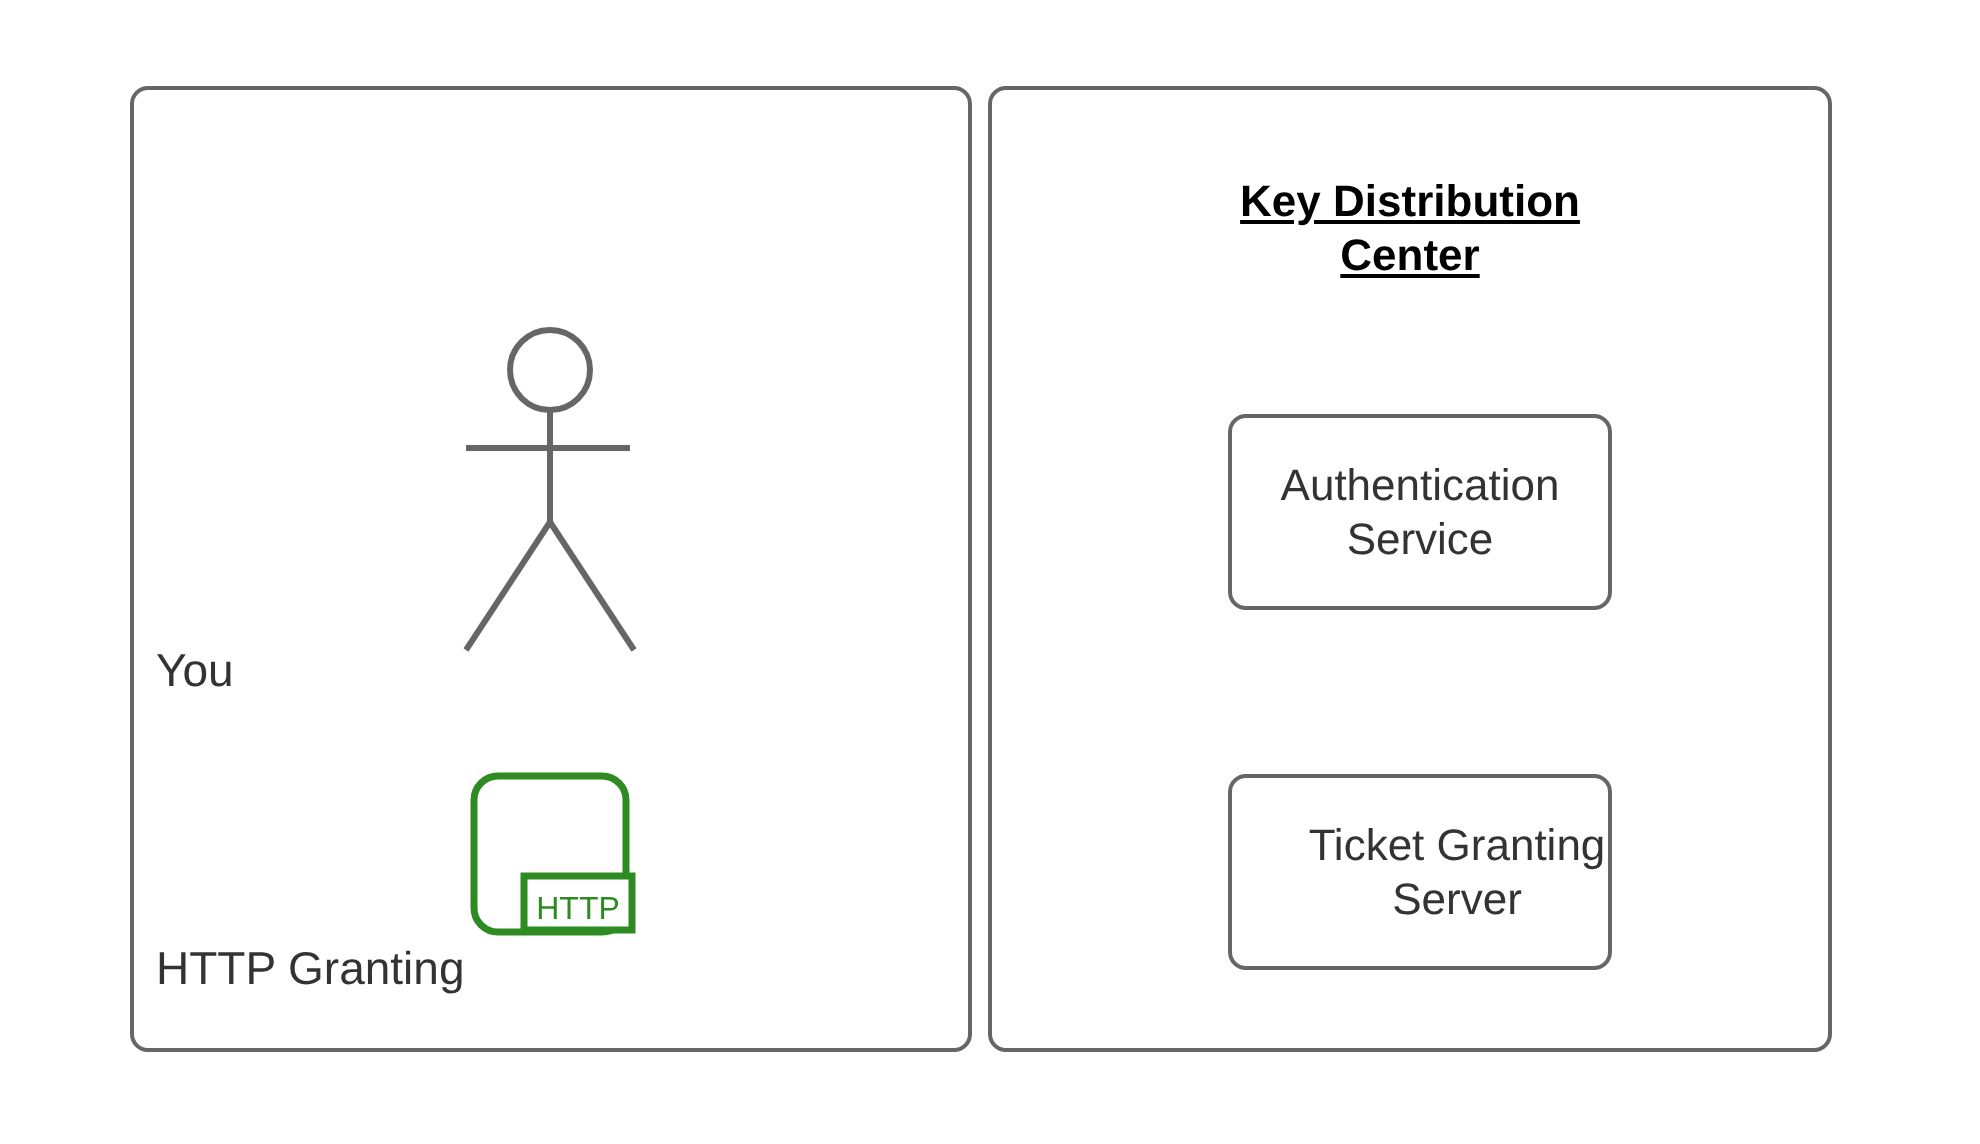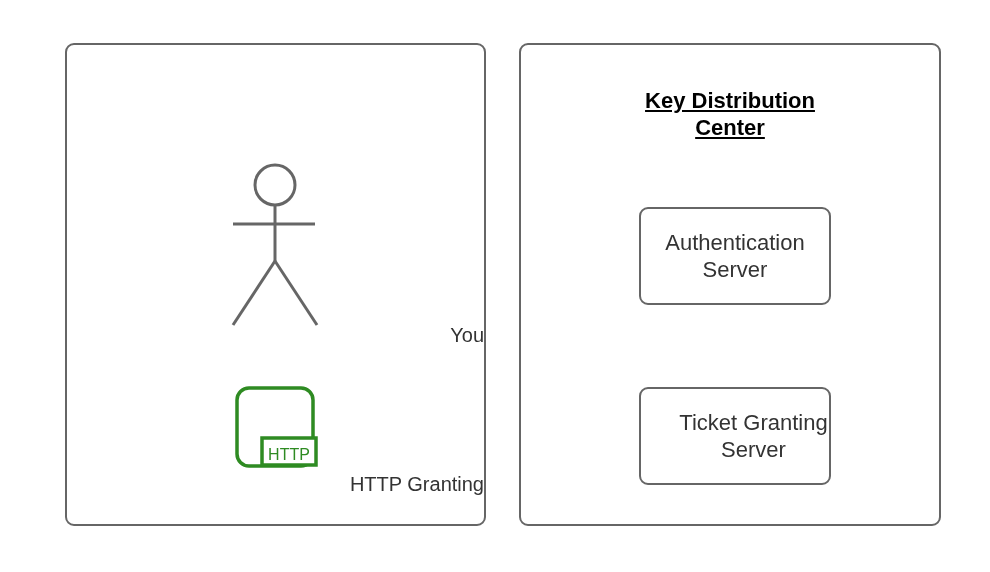--- a/index.html
+++ b/index.html
@@ -17,21 +17,21 @@
 
   .panel {
     position: absolute;
     top: 43px;
     height: 483px;
     background: var(--background);
     border: 2px solid var(--stroke-gray);
     border-radius: 9px;
   }
   .panel-left  { left: 65px;  width: 421px; }
-  .panel-right { left: 519px; width: 422px; }
+  .panel-right { left: 494px; width: 422px; }
 
   .panel-title {
     position: absolute;
     left: 0; right: 0;
     text-align: center;
     font-weight: bold;
     font-size: 22px;
     line-height: 27px;
     color: var(--title-black);
   }
@@ -39,22 +39,22 @@
   .panel-right .panel-title { top: 42px; }
   .title-text { display: inline-block; text-decoration: underline; }
   .title-text.w-limit { max-width: 190px; }
 
   .figure-svg { position: absolute; left: 158px; top: 118px; }
   .figure-stroke { stroke: var(--stroke-gray); stroke-width: 3; fill: none; }
 
   .center-label {
     position: absolute;
     left: 11px; right: 0;
-    text-align: right;
-    font-size: 20px;
+    text-align: left;
+    font-size: 23px;
     line-height: 27px;
     color: var(--text-dark);
   }
   .actor-label   { top: 277px; }
   .service-label { top: 426px; }
 
   .service-svg { position: absolute; left: 167px; top: 340px; }
   .service-stroke { stroke: var(--service-green); stroke-width: 3.5; }
   .service-badge-text {
     fill: var(--service-green);
@@ -109,21 +109,21 @@
     </svg>
     <div class="center-label service-label">HTTP Granting</div>
   </section>
 
   <section class="panel panel-right">
     <h2 class="panel-title">
       <span class="title-text w-limit">Key Distribution Center</span>
     </h2>
 
     <div class="server-box server-box-auth">
-      <span class="box-label">Authentication Server</span>
+      <span class="box-label">Authentication Service</span>
     </div>
 
     <div class="server-box server-box-tgs">
       <span class="box-label">Ticket Granting Server</span>
     </div>
   </section>
 
 </div>
 
 </body></html>

